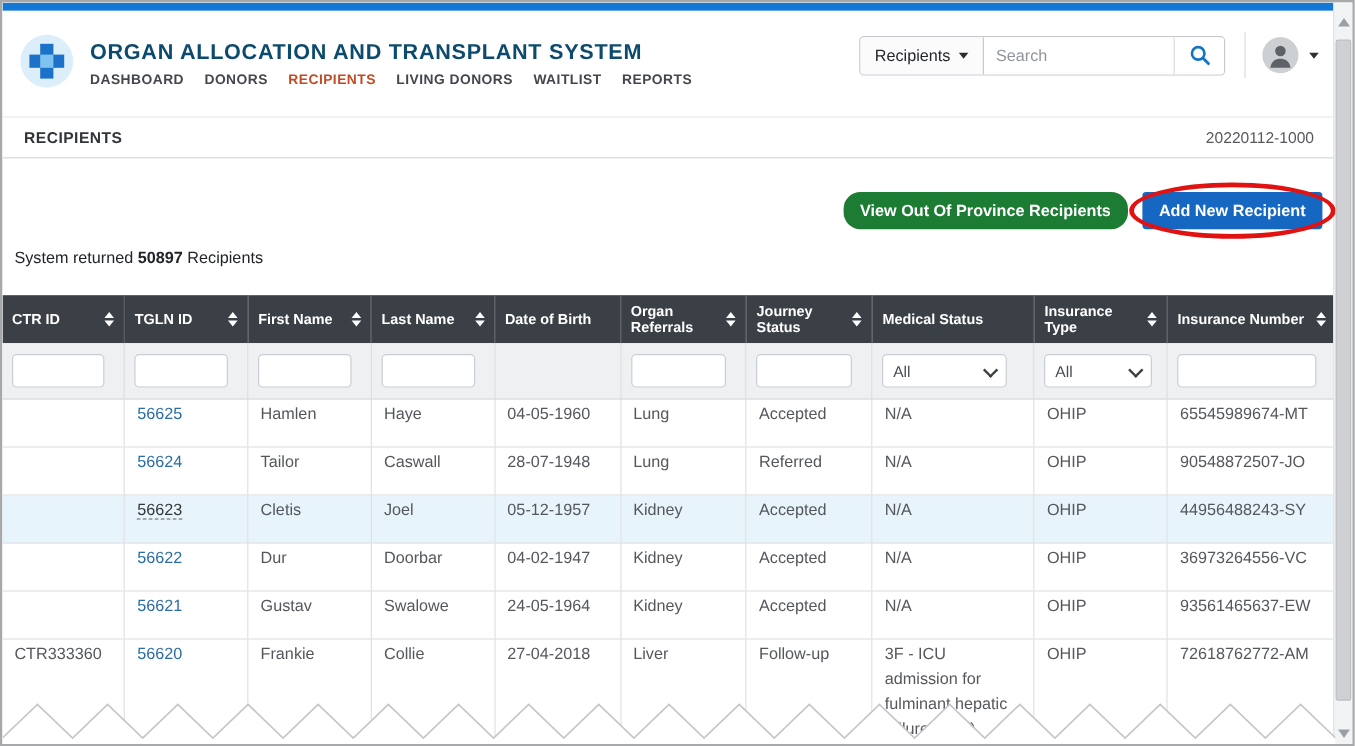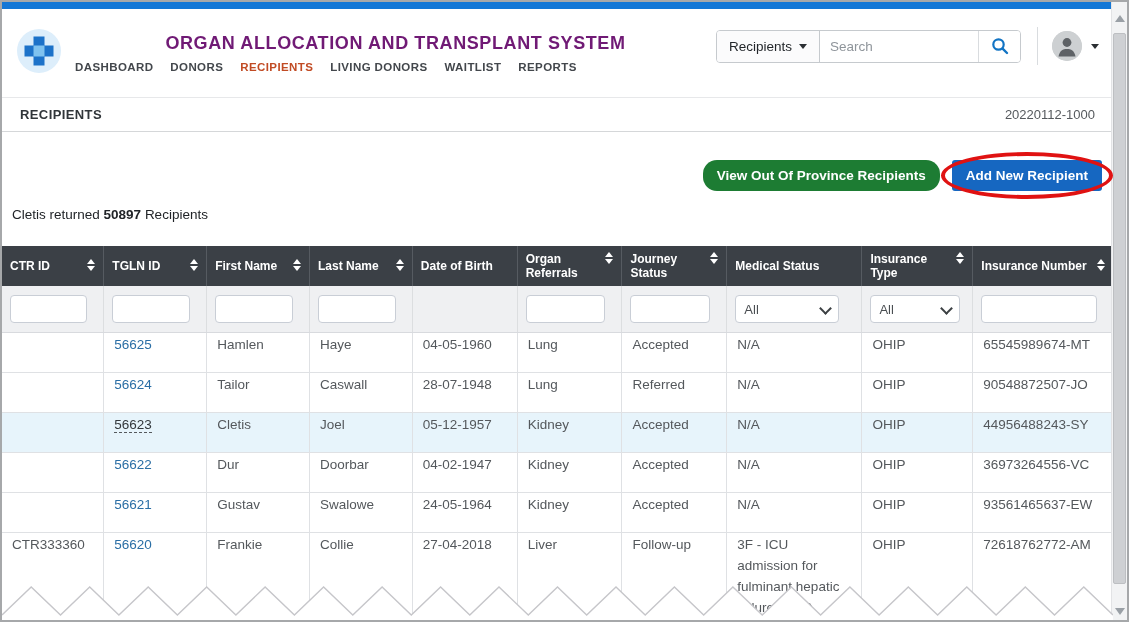--- a/index.html
+++ b/index.html
@@ -12,21 +12,21 @@
   .window{position:relative;width:1129px;height:622px;background:#fff;border:2px solid #a6a8aa;overflow:hidden;}
   .main{position:absolute;left:0;top:0;width:1111px;height:100%;overflow:hidden;background:#fff;}
 
   
   .topbar{height:7px;background:var(--topbar);}
 
   
   .header{display:flex;align-items:center;height:88px;padding:0 14px;background:#fff;}
   .logo{width:46px;height:46px;flex:0 0 auto;margin-top:-4px;}
   .header-main{margin-left:13px;flex:1 1 auto;}
-  .app-title{font-size:18px;font-weight:700;color:#701a75;letter-spacing:.6px;margin-bottom:7px;white-space:nowrap;text-align:center;}
+  .app-title{font-size:18px;font-weight:700;color:#0c4a6e;letter-spacing:.6px;margin-bottom:7px;white-space:nowrap;}
   .main-nav{display:flex;gap:17px;}
   .nav-item{font-size:11.5px;font-weight:600;letter-spacing:.4px;color:#43474c;text-decoration:none;cursor:pointer;white-space:nowrap;}
   .nav-item.active{color:var(--nav-active);}
   .header-right{display:flex;align-items:center;margin-top:-14px;}
   .search-group{display:flex;align-items:stretch;height:33px;border:1px solid #c6cace;border-radius:4px;overflow:hidden;background:#fff;}
   .scope-btn{display:flex;align-items:center;gap:7px;padding:0 12px;background:#fbfbfc;border:none;border-right:1px solid #c6cace;font-family:inherit;font-size:13.5px;color:#23272b;cursor:pointer;}
   .caret{width:0;height:0;border-left:4px solid transparent;border-right:4px solid transparent;border-top:5px solid #2b2f33;display:inline-block;}
   .search-input{width:158px;border:none;outline:none;padding:0 10px;font-family:inherit;font-size:13.5px;color:#33373b;}
   .search-input::placeholder{color:#8f959b;}
   .search-btn{width:42px;background:#fff;border:none;border-left:1px solid #d9dcdf;display:flex;align-items:center;justify-content:center;cursor:pointer;}
@@ -48,21 +48,21 @@
   .red-ellipse{position:absolute;left:-11px;right:-11px;top:-8px;bottom:-8px;border:4px solid var(--annotation);border-radius:50%;pointer-events:none;z-index:3;}
 
   
   .summary{margin:16px 0 0 10px;font-size:13.5px;color:#212428;}
   .summary b{font-weight:700;}
 
   
   table.grid{border-collapse:collapse;table-layout:fixed;width:1111px;margin-top:24px;}
   .grid thead th{background:var(--grid-head);color:#fff;font-size:12px;font-weight:700;text-align:left;padding:6px 8px;border-right:1px solid #565b61;height:27px;}
   .grid thead th:last-child{border-right:none;}
-  .th-inner{display:flex;}
+  .th-inner{display:flex;align-items:center;}
   .sort{display:flex;flex-direction:column;gap:2px;margin-left:auto;padding-left:6px;}
   .tri-up{width:0;height:0;border-left:4px solid transparent;border-right:4px solid transparent;border-bottom:5px solid #fff;}
   .tri-down{width:0;height:0;border-left:4px solid transparent;border-right:4px solid transparent;border-top:5px solid #fff;}
   .grid tr.filter-row th{background:#eff0f2;border-right:1px solid #dcdee0;border-bottom:1px solid #d8dade;padding:9px 8px;height:46px;font-weight:400;}
   .grid tr.filter-row th:last-child{border-right:none;}
   .filter-input{width:calc(100% - 8px);height:28px;border:1px solid #c9ced6;border-radius:4px;padding:0 6px;font-family:inherit;font-size:13px;color:#33373b;background:#fff;}
   .select-wrap{position:relative;display:inline-block;}
   .select-wrap select{appearance:none;-webkit-appearance:none;height:28px;border:1px solid #c9ced6;border-radius:4px;background:#fff;font-family:inherit;font-size:13px;color:#4a4e52;padding:0 24px 0 8px;}
   .select-wrap::after{content:'';position:absolute;right:9px;top:9px;width:7px;height:7px;border-right:2px solid #3c4043;border-bottom:2px solid #3c4043;transform:rotate(45deg);pointer-events:none;}
   .grid tbody td{font-size:13.5px;color:#54585c;padding:1px 10px;border-right:1px solid #dfe1e4;border-bottom:1px solid #dfe1e4;vertical-align:top;line-height:21px;background:#fff;}
@@ -143,21 +143,21 @@
 
     <div class="actions">
       <button class="btn btn-green">View Out Of Province Recipients</button>
       <span class="ellipse-wrap">
         <button class="btn btn-blue">Add New Recipient</button>
         <span class="red-ellipse"></span>
       </span>
     </div>
 
     <div class="summary">
-      <span>Cletis returned</span>
+      <span>System returned</span>
       <b>50897</b>
       <span>Recipients</span>
     </div>
 
     <table class="grid">
       <colgroup id="grid-cols">
           <col style="width: 101px;">
           <col style="width: 102px;">
           <col style="width: 102px;">
           <col style="width: 102px;">

